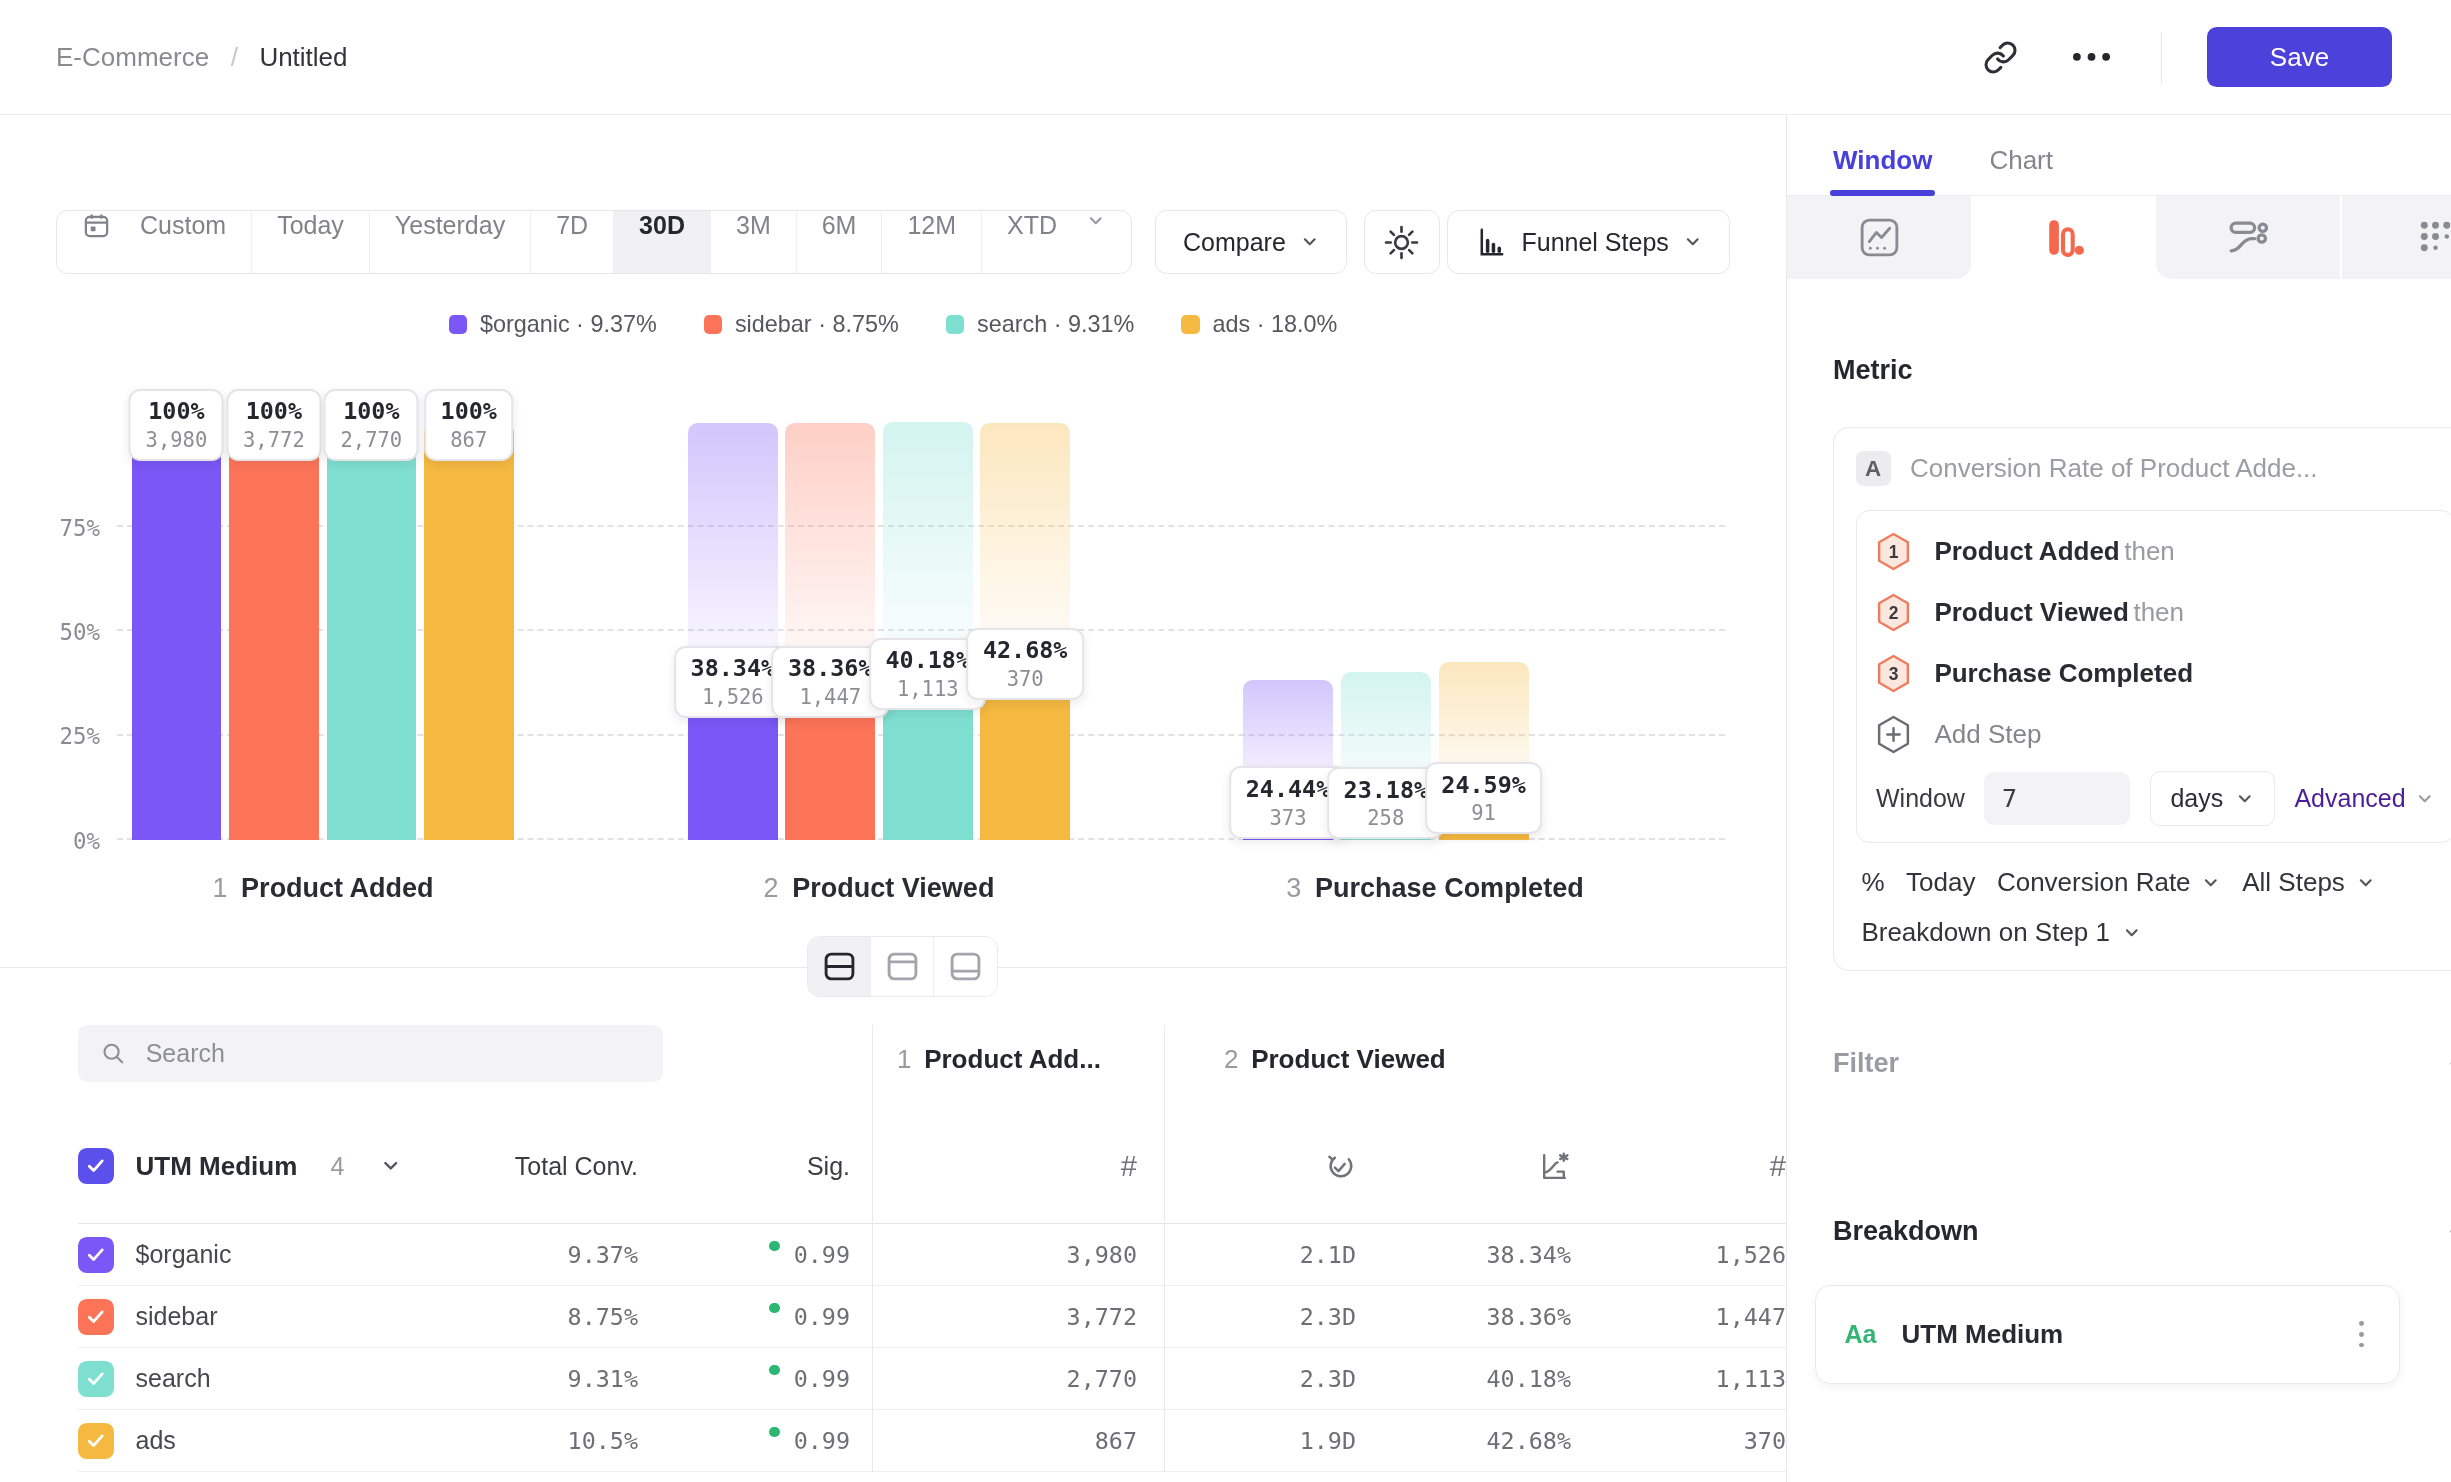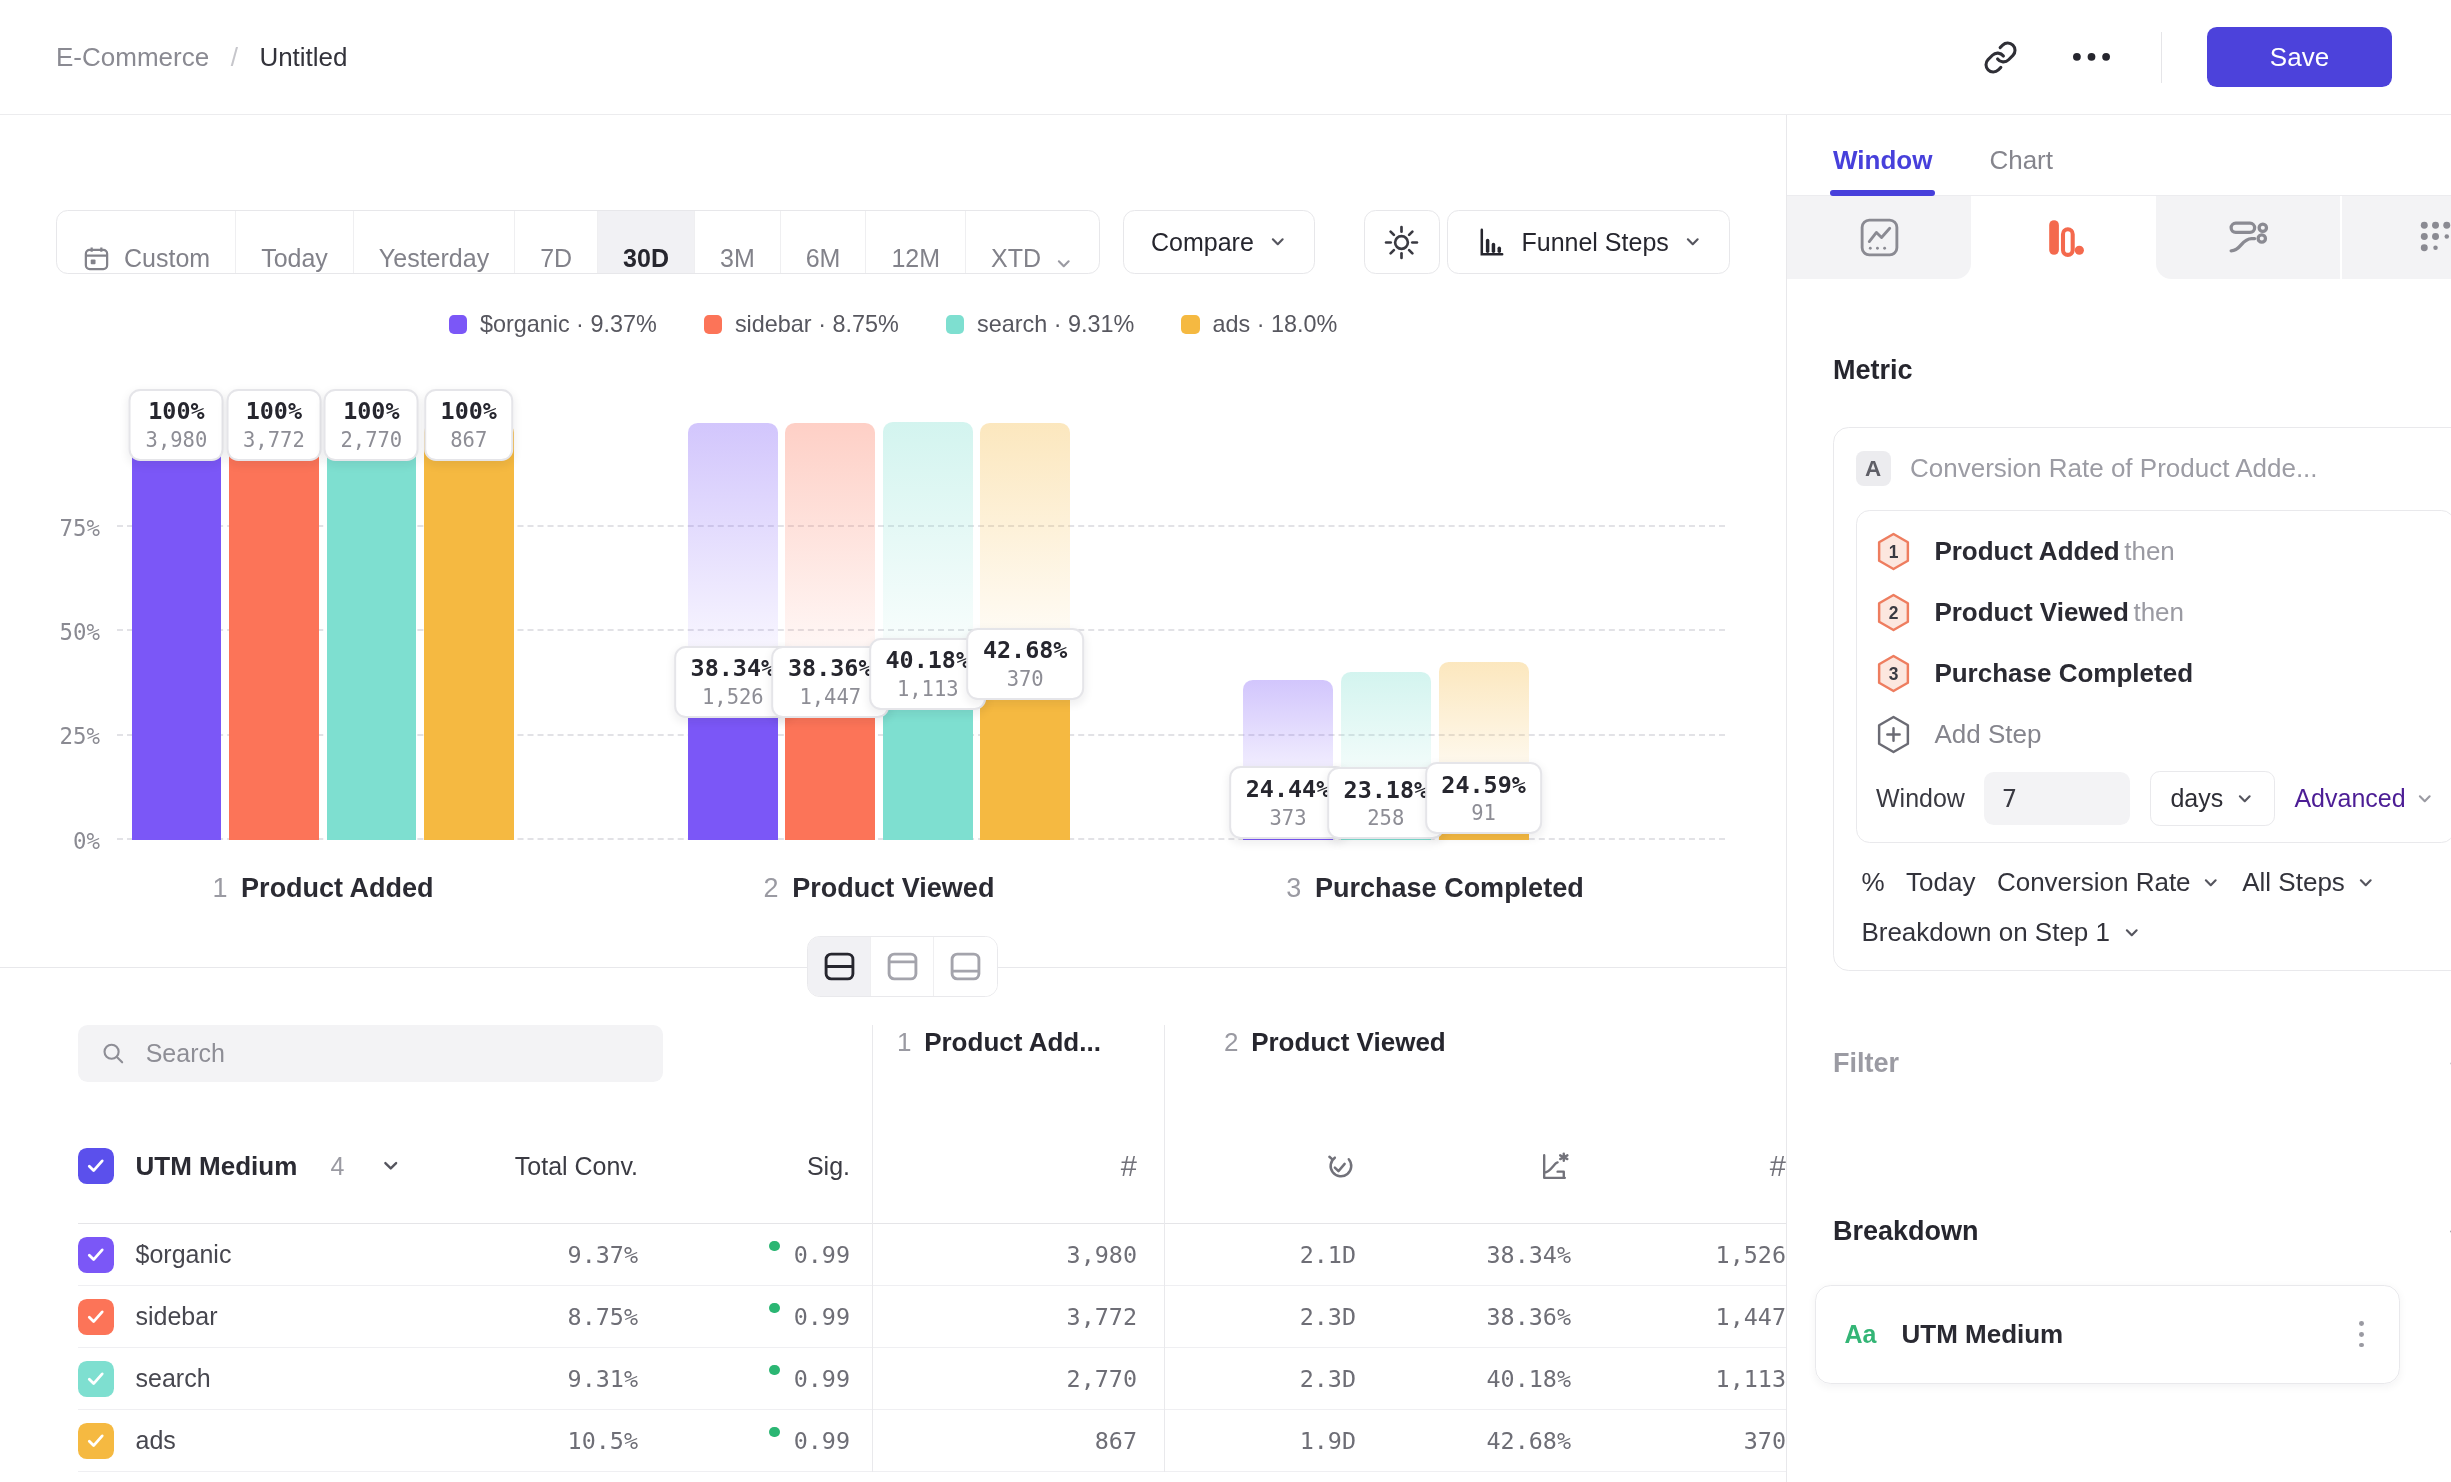--- a/index.html
+++ b/index.html
@@ -17,21 +17,21 @@
   .vbar{width:1px;height:51px;background:#E5E5E8;}
   .save-btn{width:185px;height:60px;border-radius:9.8px;background:#4C42DB;border:none;color:#fff;font-size:26px;font-weight:500;cursor:pointer;}
 
   .content{display:flex;height:1367px;}
   .left{width:1812px;position:relative;box-sizing:border-box;}
   .right{flex:1;border-left:1px solid #E8E8EB;box-sizing:border-box;background:#fff;}
 
   
   .toolbar{margin:95px 56px 0;display:flex;align-items:center;height:64px;}
   .seg{display:flex;border:1.5px solid #E7E7EA;border-radius:11.7px;overflow:hidden;height:64px;box-sizing:border-box;background:#fff;}
-  .seg-item{display:flex;align-items:flex-end;gap:13px;padding:0 25px;font-size:25px;color:#82828A;border-right:1.5px solid #EFEFF1;cursor:pointer;white-space:nowrap;}
+  .seg-item{display:flex;align-items:flex-start;gap:29px;padding:0 25px;font-size:25px;color:#82828A;border-right:1.5px solid #EFEFF1;cursor:pointer;white-space:nowrap;}
   .seg-item:last-child{border-right:none;}
   .seg-item.active{background:#F1F1F4;color:#26262E;font-weight:700;}
   .btn{display:flex;align-items:center;gap:13.7px;height:64px;padding:0 27px;border:1.5px solid #E7E7EA;border-radius:11.7px;background:#fff;font-size:25px;color:#26262E;font-weight:500;cursor:pointer;box-sizing:border-box;}
   .compare{margin-left:23.4px;}
   .spacer{flex:1;}
   .gear{width:76px;justify-content:center;padding:0;}
   .funnel-btn{margin-left:7px;text-align:center;}
 
   
   .legend{margin-top:37px;display:flex;justify-content:center;align-items:center;gap:47px;}
@@ -60,21 +60,21 @@
   .toggle{width:63px;height:59px;display:flex;align-items:center;justify-content:center;border-right:1.5px solid #EFEFF1;background:#fff;color:#A4A4AC;cursor:pointer;border-top:none;border-bottom:none;border-left:none;}
   .toggle:last-child{border-right:none;}
   .toggle.active{background:#F1F1F4;color:#26262E;}
 
   
   .table{position:relative;margin:27px 0 0 78px;}
   .search-row{position:relative;height:73px;}
   .search-box{position:absolute;left:0;top:0;width:585px;height:57px;background:#F3F3F5;border-radius:9.8px;display:flex;align-items:center;padding:0 23.4px;gap:17.6px;box-sizing:border-box;}
   .search-box input{border:none;background:transparent;outline:none;font-size:25px;color:#3A3A42;width:100%;font-family:inherit;}
   .search-box input::placeholder{color:#8E8E96;}
-  .gcol{position:absolute;top:2px;font-size:26px;white-space:nowrap;}
+  .gcol{position:absolute;top:19px;font-size:26px;white-space:nowrap;}
   .gcol .n{color:#9A9AA2;margin-right:12.7px;}
   .gcol .nm{color:#26262E;font-weight:700;}
   .trow{display:grid;grid-template-columns:351px 209px 212px 287px 219px 215px 215px;align-items:center;}
   .thead{height:114px;border-bottom:1px solid #E5E5E8;margin-top:11.7px;}
   .cell-r{display:flex;justify-content:flex-end;}
   .hdr-label{font-size:25px;color:#3B3B43;font-weight:500;}
   .name-cell{display:flex;align-items:center;gap:21.5px;}
   .checkbox{width:36px;height:36px;border-radius:8.8px;display:flex;align-items:center;justify-content:center;cursor:pointer;flex:none;}
   .checkbox-all{background:#5B50EC;}
   .hdr-name{font-size:26px;font-weight:700;color:#2B2B33;}

